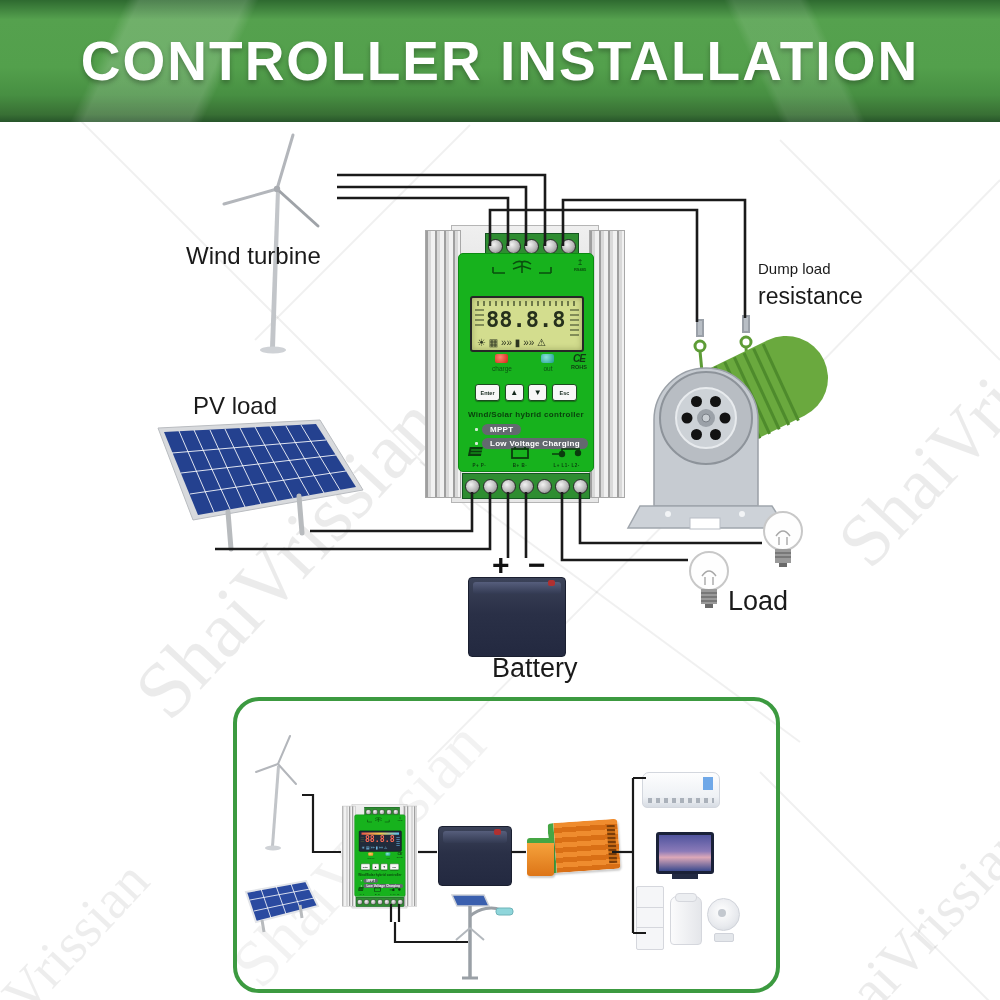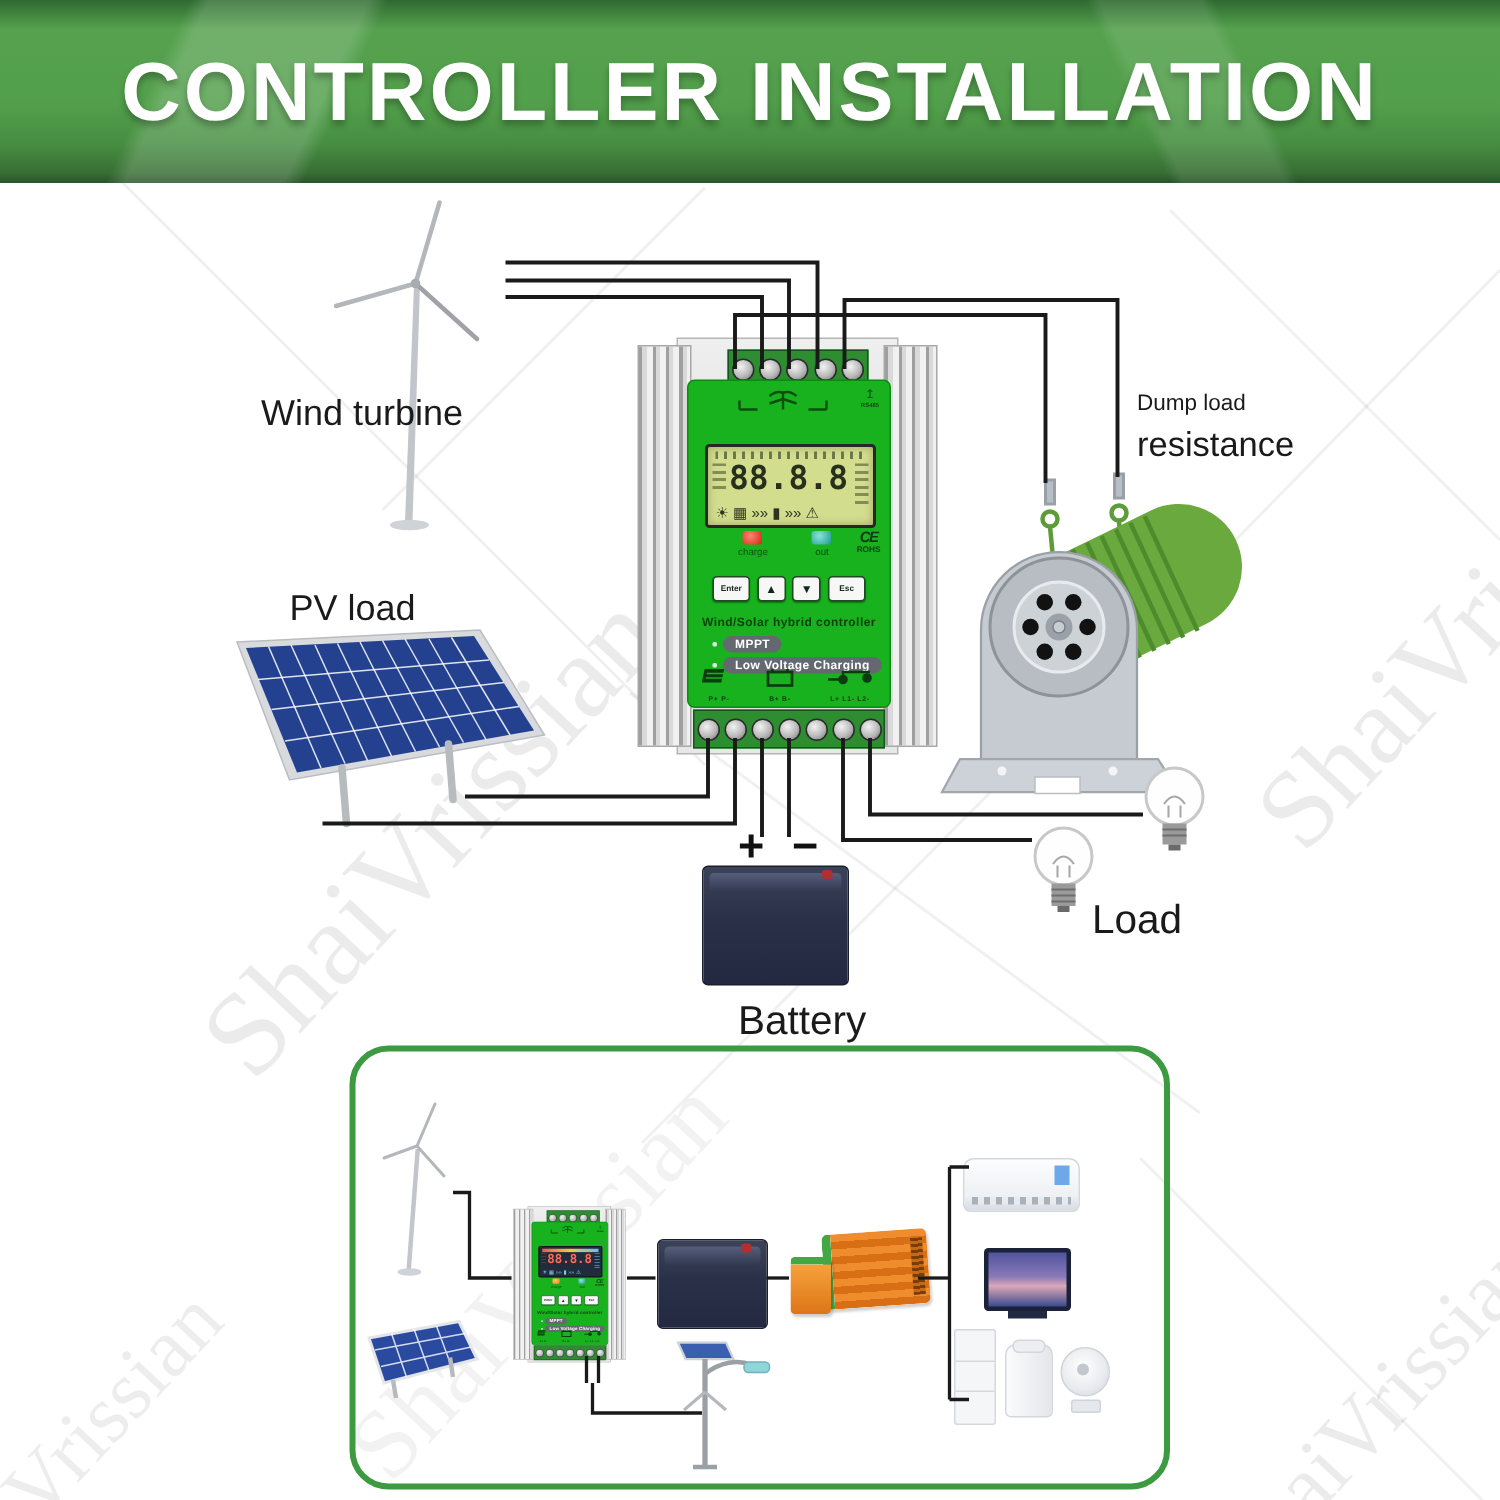--- a/index.html
+++ b/index.html
@@ -20,21 +20,21 @@
           background:linear-gradient(245deg,transparent 40%,rgba(255,255,255,0.10) 42%,rgba(255,255,255,0.10) 56%,transparent 58%);}
   .banner-title{position:relative;font-size:55px;font-weight:bold;letter-spacing:2px;color:#fff;
           text-shadow:0 3px 5px rgba(0,0,0,0.28);}
 
   
   .art-svg{position:absolute;left:0;top:0;z-index:2;pointer-events:none;}
   .wire-svg{position:absolute;left:0;top:0;z-index:4;pointer-events:none;}
 
   
   .lbl{position:absolute;z-index:5;font-size:24px;color:#1a1a1a;}
-  .lbl.big{font-size:27px;margin-top:12px;}
+  .lbl.big{font-size:27px;}
   .sign{position:absolute;z-index:5;font-size:30px;font-weight:bold;color:#111;}
 
   
   .controller{position:relative;width:200px;height:278px;}
   .ctrl-slot{position:absolute;left:425px;top:225px;z-index:3;}
   .hs{position:absolute;top:5px;bottom:5px;width:34px;border:1px solid #a8a8a8;
       background:repeating-linear-gradient(90deg,#9f9f9f 0 2px,#d9d9d9 2px 5px,#f1f1f1 5px 9px);}
   .hs.left{left:0;} .hs.right{right:0;}
   .ctrl-body{position:absolute;left:26px;right:26px;top:0;bottom:0;
       background:linear-gradient(180deg,#efefef,#dcdcdc 40%,#e7e7e7);border:1px solid #b5b5b5;}
@@ -281,21 +281,21 @@
     <g>
       <polygon points="452,895 484,895 489,906 457,906" fill="#3a5fae" stroke="#cdd1d8" stroke-width="1.5"></polygon>
       <path d="M470,906 L470,978" stroke="#9aa0a6" stroke-width="3.5"></path>
       <path d="M470,916 C480,908 492,906 501,910" stroke="#9aa0a6" stroke-width="3" fill="none"></path>
       <rect x="496" y="908" width="17" height="7" rx="3" fill="#8fd6db" stroke="#6fb3b8" stroke-width="1"></rect>
       <path d="M470,928 L456,940 M470,928 L484,940" stroke="#b3b8bd" stroke-width="2"></path>
       <path d="M462,978 L478,978" stroke="#9aa0a6" stroke-width="3"></path>
     </g>
   </svg>
 
-  <div class="lbl" style="left:174px;top:242px;margin-top:20px;">Wind turbine</div>
+  <div class="lbl" style="left:186px;top:242px;">Wind turbine</div>
   <div class="lbl" style="left:193px;top:392px;">PV load</div>
   <div class="lbl" style="left:758px;top:260px;font-size:15px;">Dump load</div>
   <div class="lbl" style="left:758px;top:283px;font-size:23px;">resistance</div>
   <div class="lbl big" style="left:492px;top:653px;">Battery</div>
   <div class="lbl big" style="left:728px;top:586px;">Load</div>
   <div class="sign" style="left:492px;top:548px;">+</div>
   <div class="sign" style="left:528px;top:548px;">−</div>
 
   <div class="ctrl-slot">
   <div class="controller">

